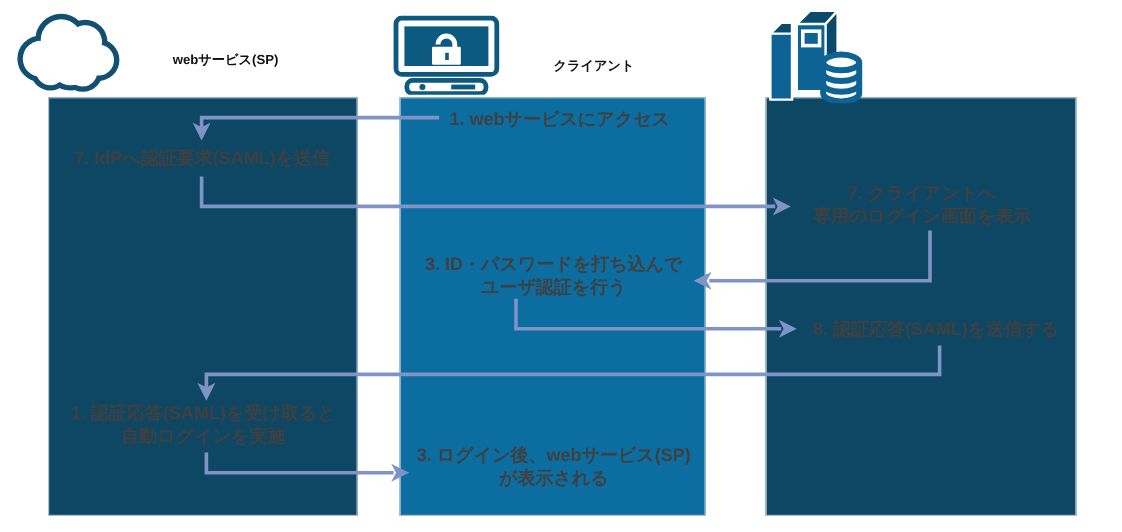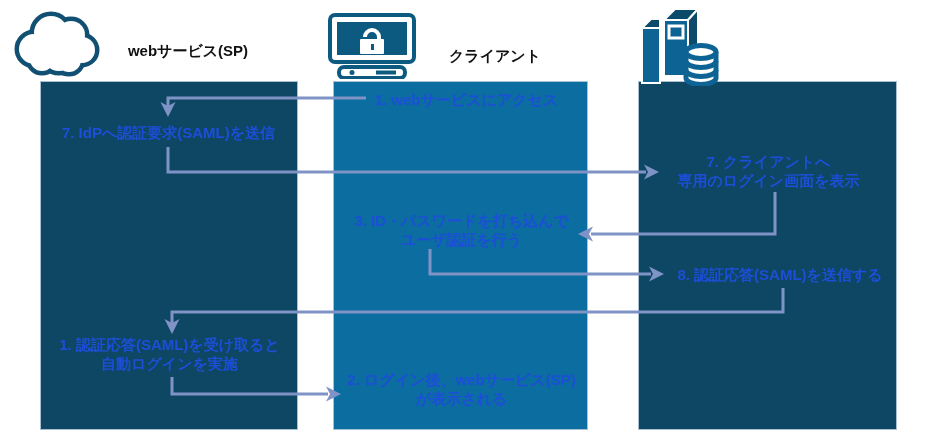--- a/index.html
+++ b/index.html
@@ -8,26 +8,26 @@
     font-family:"Liberation Sans","DejaVu Sans",sans-serif;
     background:#ffffff;
   }
   .lane{position:absolute;top:81px;height:349px;box-sizing:border-box;border:1px solid #a9bfd2;}
   .lane-dark{background:var(--laneDark,#0d4763);}
   .lane-light{background:var(--laneLight,#0b6da0);}
   #lane-sp{left:40px;width:258px;}
   #lane-client{left:333px;width:255px;}
   #lane-idp{left:638px;width:259px;}
   .actor-label{
-    position:absolute;font-weight:bold;font-size:15px;color:#111111;
+    position:absolute;font-weight:bold;font-size:11px;color:#111111;
     text-align:center;white-space:nowrap;
   }
   .step{
     position:absolute;font-weight:bold;font-size:15px;line-height:19px;
-    color:#1d4ed8;text-align:center;white-space:pre-line;z-index:3;
+    color:#404040;text-align:center;white-space:pre-line;z-index:3;
   }
   .icon{position:absolute;z-index:2;}
   svg.arrows{position:absolute;left:0;top:0;width:935px;height:443px;z-index:2;}
   svg.arrows polyline{fill:none;stroke:var(--arrow,#8093c6);stroke-width:3;}
   svg.arrows polygon{fill:var(--arrow,#8093c6);}
 </style>
 </head>
 <body>
 
 <div class="canvas">
@@ -110,16 +110,16 @@
 
   <div class="step" style="left:345px;top:90px;width:243px">1. webサービスにアクセス</div>
   <div class="step" style="left:42px;top:123px;width:253px">7. IdPへ認証要求(SAML)を送信</div>
   <div class="step" style="left:642px;top:152px;width:253px">7. クライアントへ
 専用のログイン画面を表示</div>
   <div class="step" style="left:335px;top:211px;width:253px">3. ID・パスワードを打ち込んで
 ユーザ認証を行う</div>
   <div class="step" style="left:655px;top:265px;width:250px">8. 認証応答(SAML)を送信する</div>
   <div class="step" style="left:42px;top:335px;width:255px">1. 認証応答(SAML)を受け取ると
 自動ログインを実施</div>
-  <div class="step" style="left:335px;top:370px;width:253px">2. ログイン後、webサービス(SP)
+  <div class="step" style="left:335px;top:370px;width:253px">3. ログイン後、webサービス(SP)
 が表示される</div>
 
 </div>
 
 </body></html>

